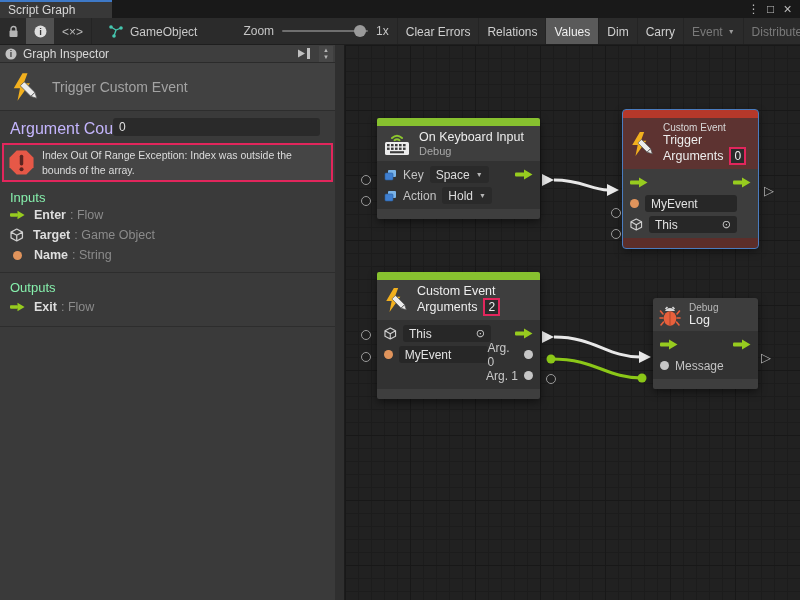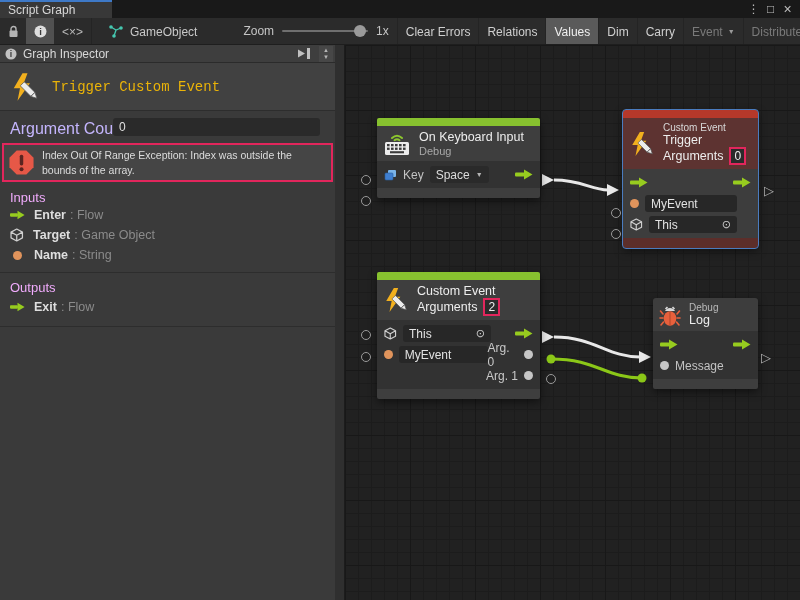--- a/index.html
+++ b/index.html
@@ -27,29 +27,29 @@
   .zknob{position:absolute;right:2px;top:-5px;width:12px;height:12px;border-radius:50%;background:#9a9a9a;}
 
   
   .panel{position:absolute;left:0;top:45px;width:335px;height:555px;background:#3a3a3a;}
   .gutter{position:absolute;left:335px;top:45px;width:10px;height:555px;background:#2f2f2f;border-right:1px solid #1c1c1c;}
   .phead{position:absolute;left:0;top:0;width:335px;height:18px;background:#3e3e3e;border-bottom:1px solid #2b2b2b;
          display:flex;align-items:center;font-size:12px;color:#d8d8d8;padding-left:5px;}
   .phead .grow{flex:1;}
   .titleblock{position:absolute;left:0;top:18px;width:335px;height:48px;background:#414141;border-bottom:1px solid #2d2d2d;
               display:flex;align-items:center;padding-left:10px;}
-  .titletext{font-size:14px;color:#eab308;margin-left:12px;font-family:Liberation Mono, monospace;}
+  .titletext{font-size:14px;color:#a3a3a3;margin-left:12px;}
   .argrow{position:absolute;left:0;top:72px;width:335px;height:20px;}
   .arglabel{position:absolute;left:10px;top:3px;font-size:16px;color:#c4b5fd;}
   .arginput{position:absolute;left:113px;top:1px;width:207px;height:18px;background:#2a2a2a;border-radius:3px;
             font-size:12px;color:#e0e0e0;padding:2px 0 0 6px;}
   .errbox{position:absolute;left:2px;top:98px;width:331px;height:39px;border:2px solid #e2265c;background:#454545;
           display:flex;align-items:center;padding:2px 4px;}
   .errtext{font-size:10.5px;color:#dcdcdc;line-height:1.35;margin-left:7px;}
-  .sechead{font-size:13px;color:#f0abfc;}
+  .sechead{font-size:13px;color:#86efac;}
   .pitem{display:flex;align-items:center;font-size:12.5px;height:20px;}
   .pitem .iname{color:#dedede;font-weight:bold;margin-left:9px;}
   .pitem .itype{color:#8b8b8b;margin-left:4px;}
   .pdivider{position:absolute;left:0;width:335px;height:1px;background:#2d2d2d;}
 
   
   .canvas{position:absolute;left:345px;top:45px;width:455px;height:555px;background-color:#212121;
     background-image:
       linear-gradient(#181818 1px,transparent 1px),
       linear-gradient(90deg,#181818 1px,transparent 1px),
@@ -356,20 +356,32 @@
             <span>Space</span>
             <span class="ddcaret">▼</span>
           </span>
           <span class="grow"></span>
           <span class="flowarrow">
               <svg width="18" height="11" viewBox="0 0 18 11">
                 <use href="#flow-arrow-g"></use>
               </svg>
             </span>
         </div>
+        <div class="nrow">
+          <span class="ico">
+              <svg width="13" height="12" viewBox="0 0 13 12">
+                <use href="#pair-g"></use>
+              </svg>
+            </span>
+          <span class="nlabel">Action</span>
+          <span class="dropdown">
+            <span>Hold</span>
+            <span class="ddcaret">▼</span>
+          </span>
+        </div>
       </div>
       <div class="nfoot"></div>
     </div>
     <span class="xport" style="left:16px;top:130px"></span>
     <span class="xport" style="left:16px;top:151px"></span>
 
     <div class="node selected" style="left:278px;top:65px;width:135px">
       <div class="ntop red"></div>
       <div class="nhead maroon">
         <span class="ico">

